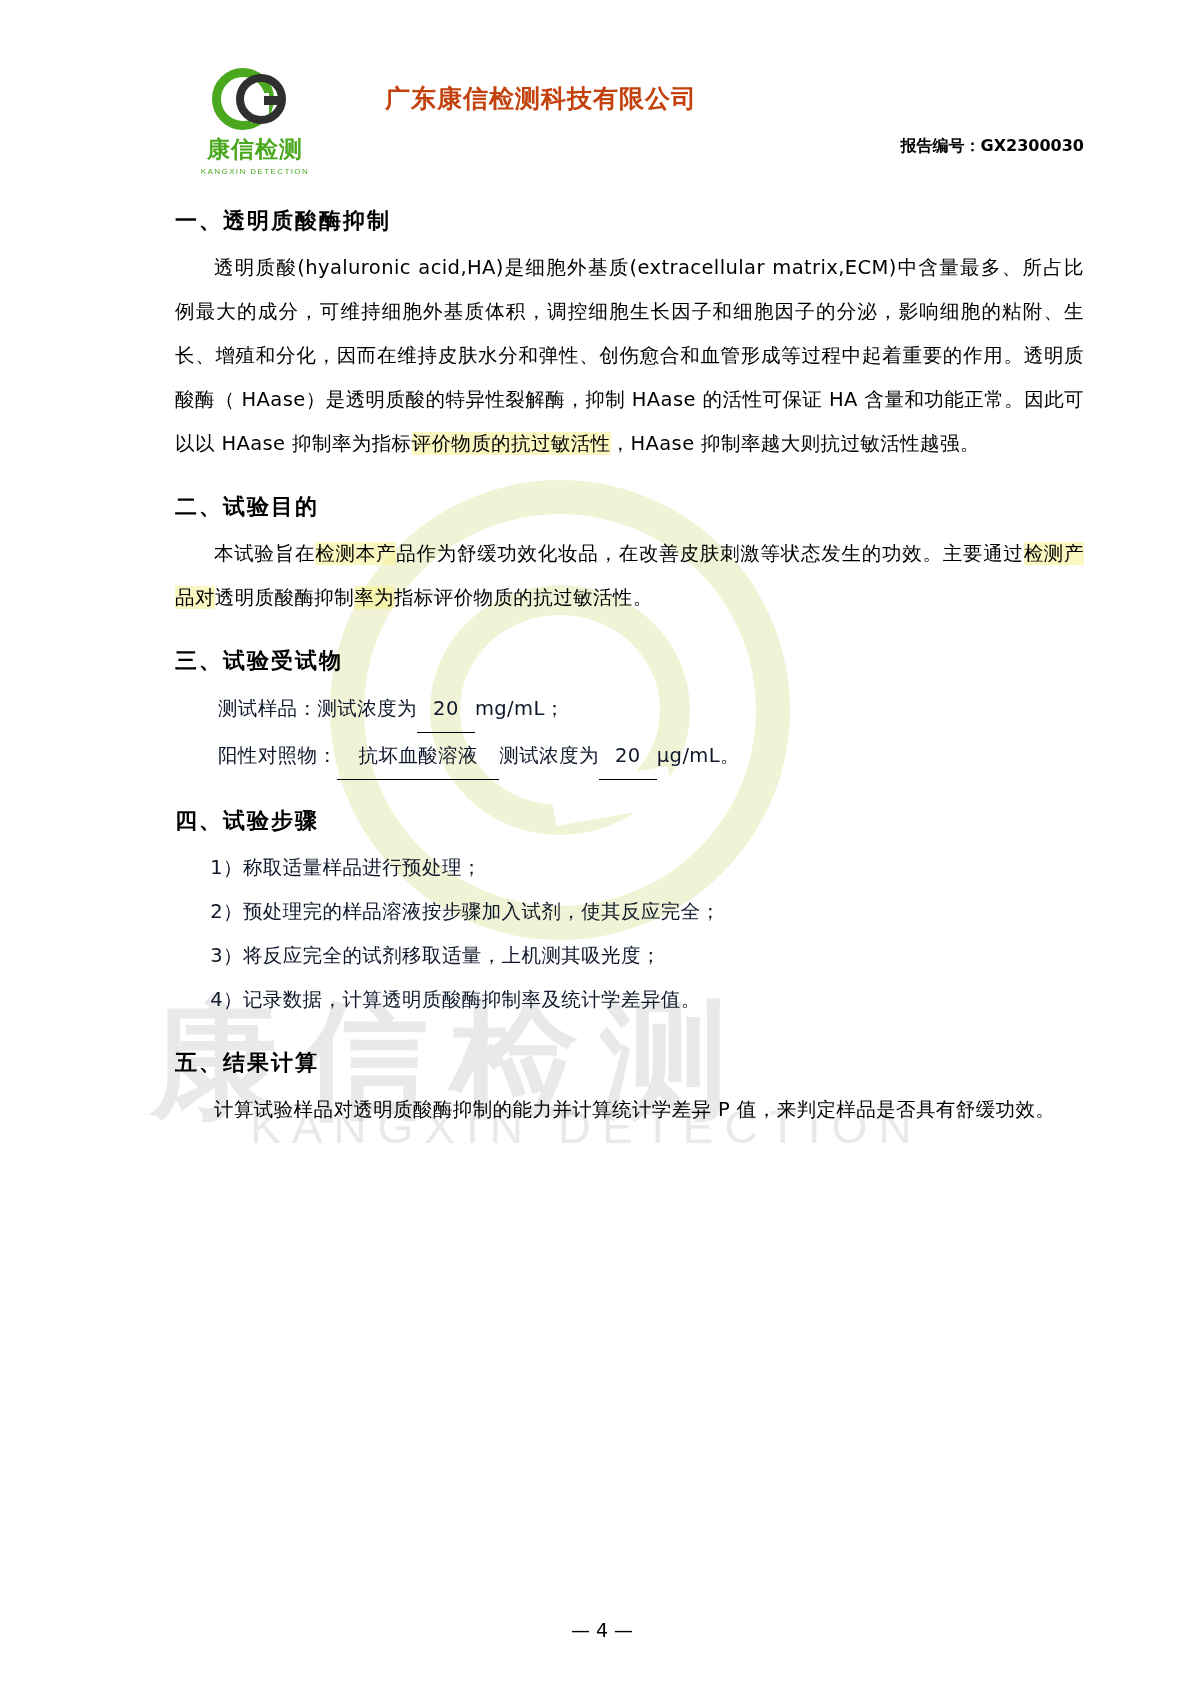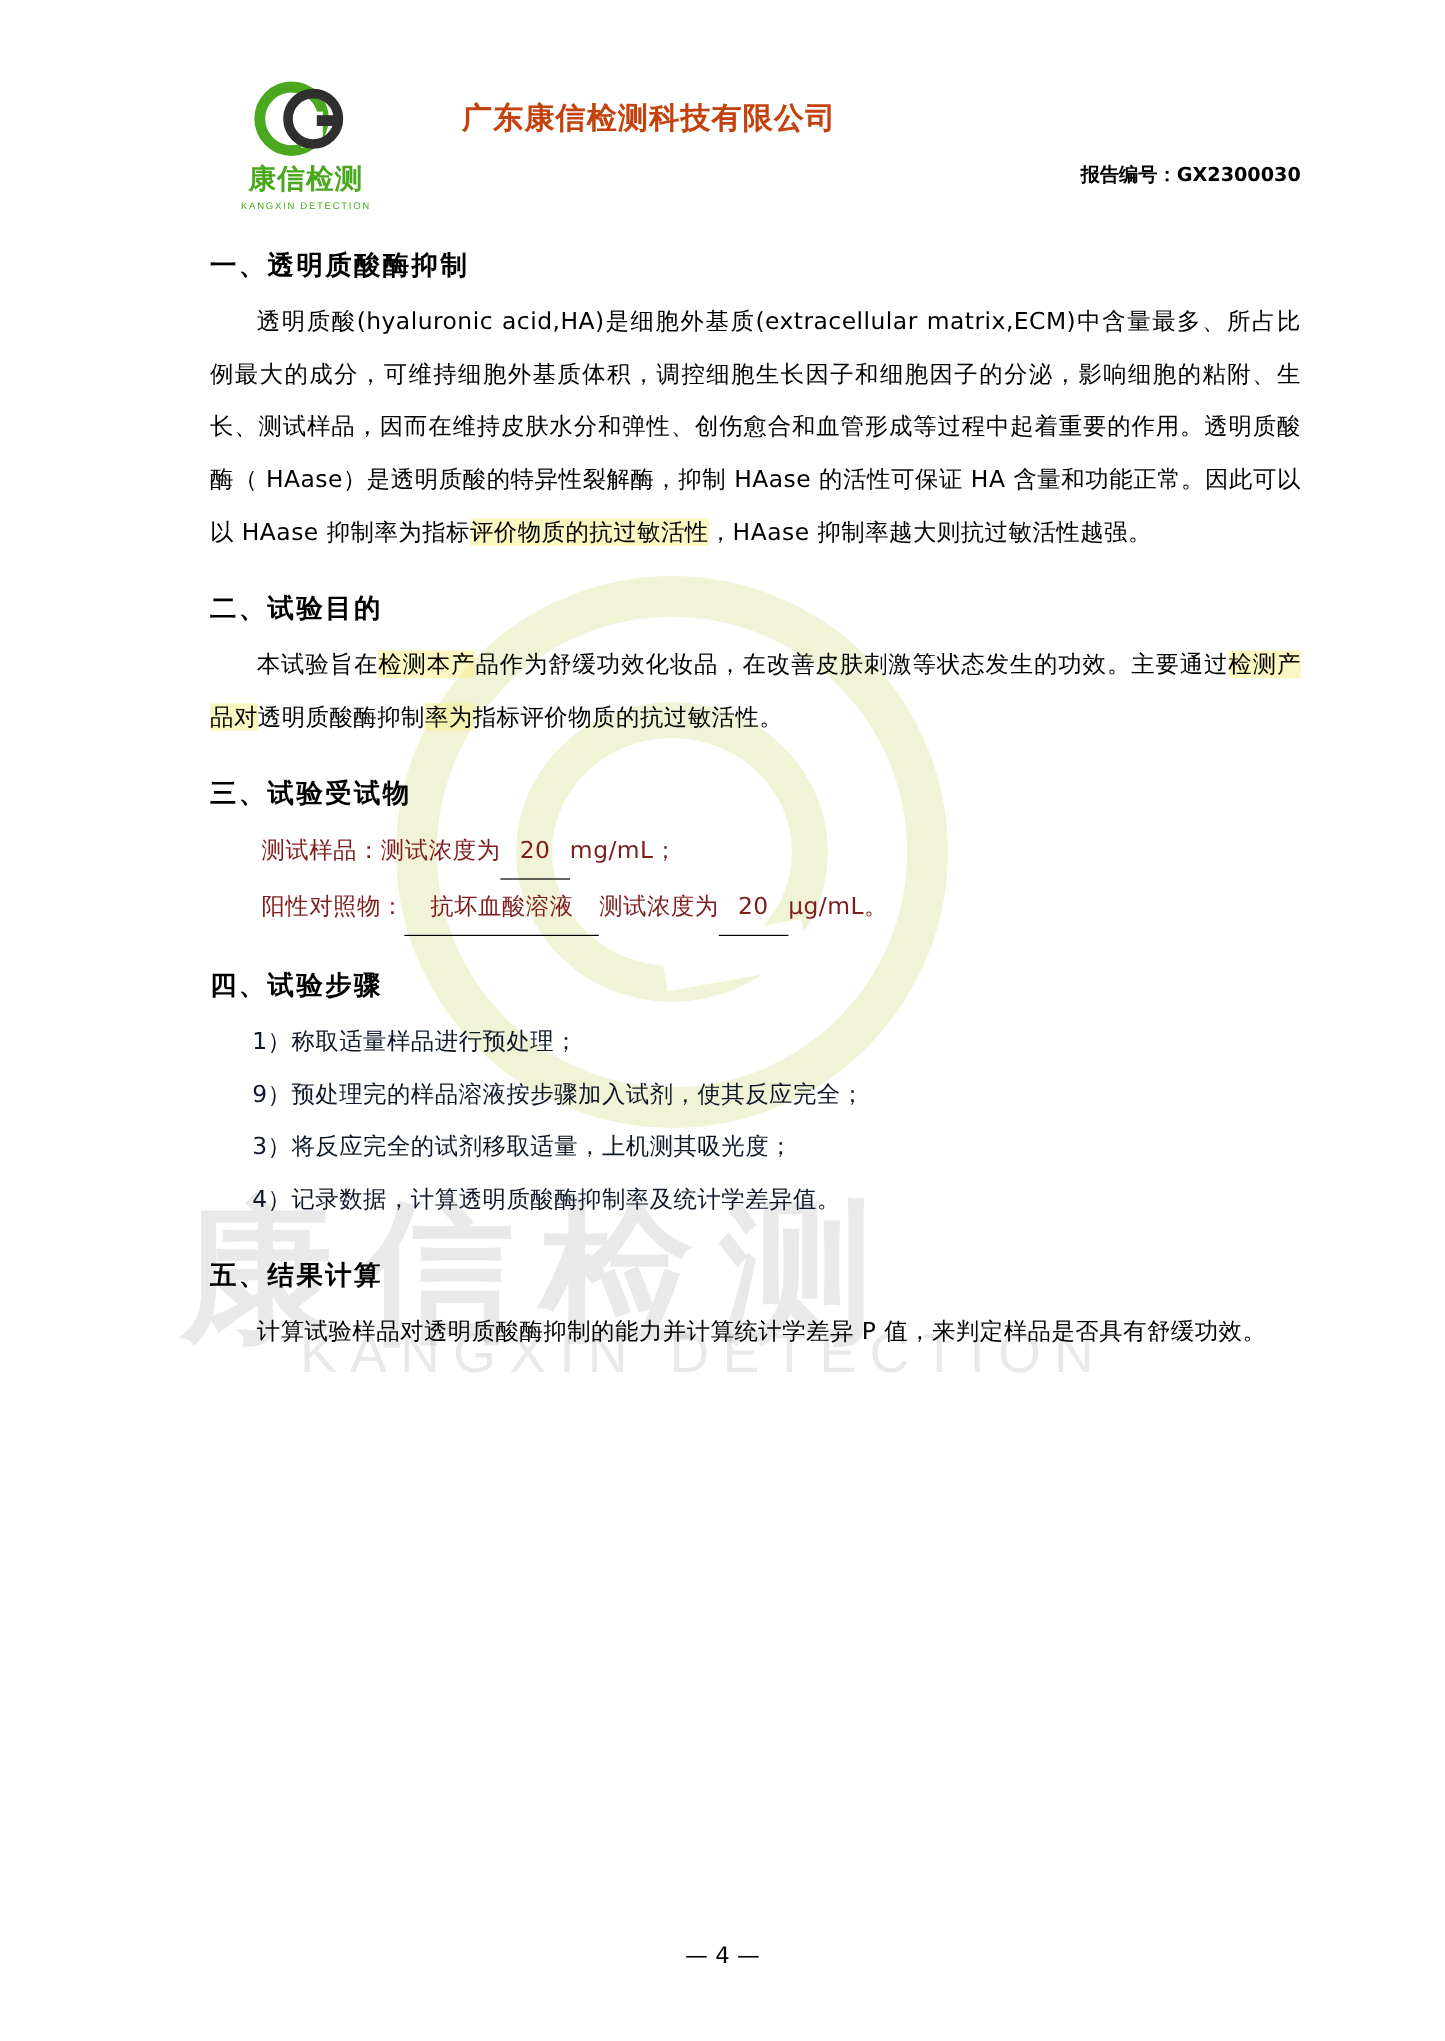--- a/index.html
+++ b/index.html
@@ -209,21 +209,21 @@
   }
   .hl {
     background: rgba(246, 240, 140, 0.55);
   }
 
   
   .sample-line {
     font-family: "DejaVu Sans", sans-serif;
     font-size: 19.5px;
     line-height: 46px;
-    color: #7f1d1d;
+    color: #0f172a;
     margin: 0;
     padding-left: 2.2em;
     letter-spacing: 0.4px;
   }
   .blank {
     display: inline-block;
     border-bottom: 1.5px solid #000;
     text-align: center;
     padding: 0 6px;
   }
@@ -276,33 +276,33 @@
         <div class="logo-g"></div>
       </div>
       <div class="logo-cn">康信检测</div>
       <div class="logo-en">KANGXIN DETECTION</div>
     </div>
     <div class="company-title">广东康信检测科技有限公司</div>
     <div class="report-no"><span>报告编号：</span><span>GX2300030</span></div>
   </div>
 
   <h2 class="sec">一、透明质酸酶抑制</h2>
-  <p class="body"><span>透明质酸(hyaluronic acid,HA)是细胞外基质(extracellular matrix,ECM)中含量最多、所占比例最大的成分，可维持细胞外基质体积，调控细胞生长因子和细胞因子的分泌，影响细胞的粘附、生长、测试样品，因而在维持皮肤水分和弹性、创伤愈合和血管形成等过程中起着重要的作用。透明质酸酶（ HAase）是透明质酸的特异性裂解酶，抑制 HAase 的活性可保证 HA 含量和功能正常。因此可以以 HAase 抑制率为指标</span><span class="hl">评价物质的抗过敏活性</span><span>，HAase 抑制率越大则抗过敏活性越强。</span></p>
+  <p class="body"><span>透明质酸(hyaluronic acid,HA)是细胞外基质(extracellular matrix,ECM)中含量最多、所占比例最大的成分，可维持细胞外基质体积，调控细胞生长因子和细胞因子的分泌，影响细胞的粘附、生长、增殖和分化，因而在维持皮肤水分和弹性、创伤愈合和血管形成等过程中起着重要的作用。透明质酸酶（ HAase）是透明质酸的特异性裂解酶，抑制 HAase 的活性可保证 HA 含量和功能正常。因此可以以 HAase 抑制率为指标</span><span class="hl">评价物质的抗过敏活性</span><span>，HAase 抑制率越大则抗过敏活性越强。</span></p>
 
   <h2 class="sec sec-gap-lg">二、试验目的</h2>
   <p class="body"><span>本试验旨在</span><span class="hl">检测本产</span><span>品作为舒缓功效化妆品，在改善皮肤刺激等状态发生的功效。主要通过</span><span class="hl">检测产品对</span><span>透明质酸酶抑制</span><span class="hl">率为</span><span>指标评价物质的抗过敏活性。</span></p>
 
   <h2 class="sec sec-gap-lg">三、试验受试物</h2>
   <p class="sample-line"><span>测试样品：测试浓度为</span><span class="blank blank-sm">20</span><span>mg/mL；</span></p>
   <p class="sample-line"><span>阳性对照物：</span><span class="blank blank-md">抗坏血酸溶液</span><span>测试浓度为</span><span class="blank blank-sm">20</span><span>μg/mL。</span></p>
 
   <h2 class="sec sec-gap-xl">四、试验步骤</h2>
   <ol class="steps">
     <li>1）称取适量样品进行预处理；</li>
-    <li>9）预处理完的样品溶液按步骤加入试剂，使其反应完全；</li>
+    <li>2）预处理完的样品溶液按步骤加入试剂，使其反应完全；</li>
     <li>3）将反应完全的试剂移取适量，上机测其吸光度；</li>
     <li>4）记录数据，计算透明质酸酶抑制率及统计学差异值。</li>
   </ol>
 
   <h2 class="sec sec-gap-xl">五、结果计算</h2>
   <p class="body">计算试验样品对透明质酸酶抑制的能力并计算统计学差异 P 值，来判定样品是否具有舒缓功效。</p>
 
 </div>
 
 <div class="footer">

